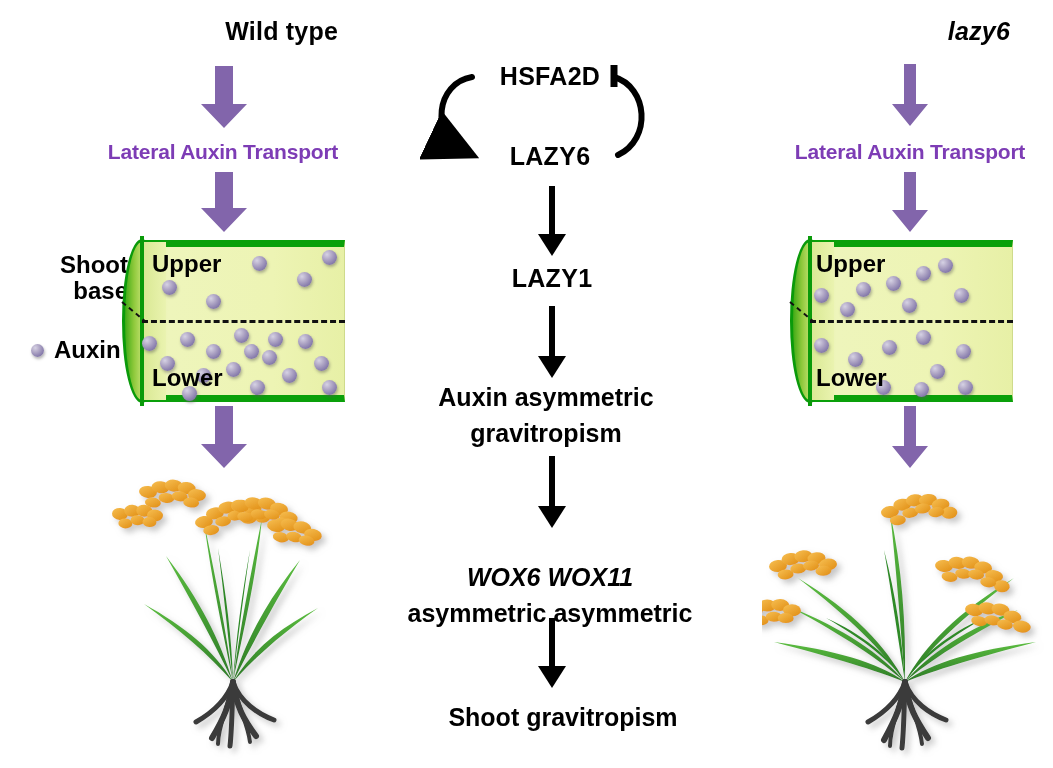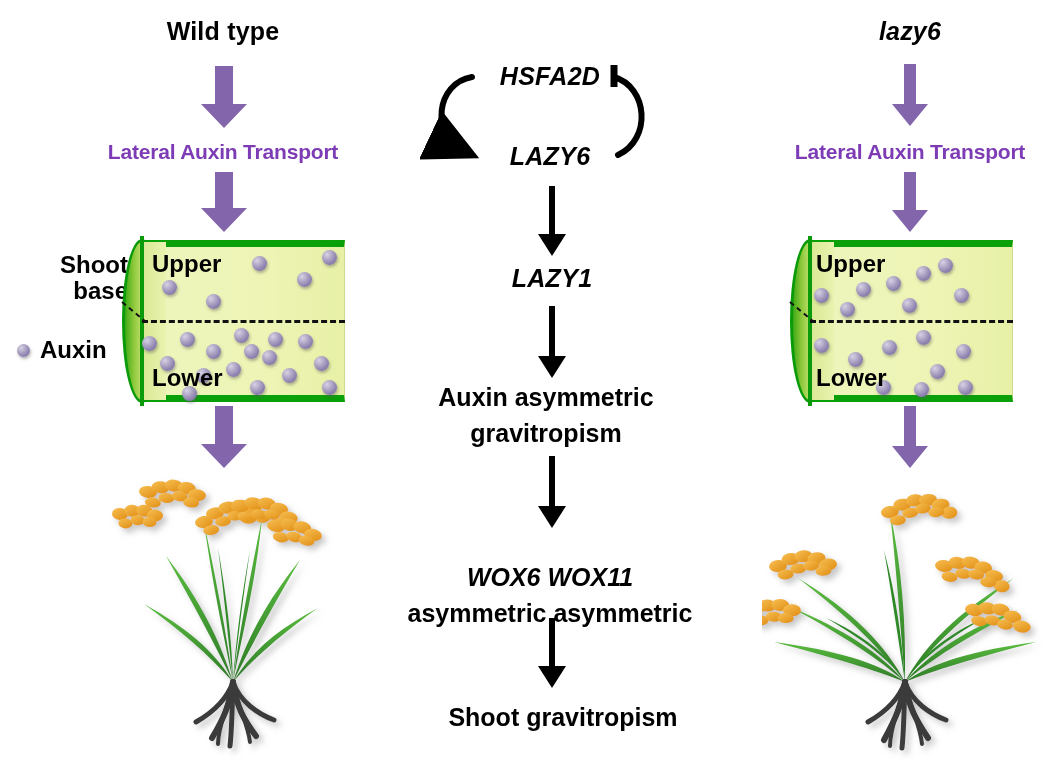--- a/index.html
+++ b/index.html
@@ -7,21 +7,21 @@
   body{
     width:1053px;height:768px;position:relative;overflow:hidden;
     font-family:"Liberation Sans",sans-serif;
     color:#000;
     -webkit-font-smoothing:antialiased;
   }
   .abs{position:absolute;}
 
   
   .hdr{
-    font-size:25px;font-weight:bold;text-align:center;
+    font-size:25px;font-weight:bold;text-align:right;
     letter-spacing:.2px;line-height:1.1;
   }
   .hdr.ital{font-style:italic;}
   .lat{
     font-size:21px;font-weight:bold;color:#7d3cb5;
     text-align:center;white-space:nowrap;letter-spacing:-.2px;
   }
   .sidelab{
     font-size:24px;font-weight:bold;text-align:right;line-height:1.08;
   }
@@ -70,21 +70,21 @@
   }
   .dot{
     position:absolute;width:15px;height:15px;border-radius:50%;z-index:6;
     background:radial-gradient(circle at 33% 30%,#d6d2e4 0%,#b3aac8 32%,#8a7fae 68%,#6e628f 100%);
     box-shadow:1px 2px 3px rgba(90,90,90,.45);
   }
   .dot.legend{width:13px;height:13px;}
 
   
   .gene{
-    position:absolute;font-size:25px;font-weight:bold;font-style:italic;
+    position:absolute;font-size:25px;font-weight:bold;
     text-align:center;white-space:nowrap;letter-spacing:.3px;
   }
   .flow{
     position:absolute;font-size:25px;font-weight:bold;
     text-align:center;line-height:1.42;
   }
   .loopsvg,.arrsvg{position:absolute;}
 
   
   .plant{position:absolute;}
@@ -107,21 +107,21 @@
   <svg width="56" height="62" viewBox="0 0 56 62">
     <polygon points="19,0 37,0 37,36 51,36 28,60 5,36 19,36" fill="#8265ab"></polygon>
   </svg>
 </div>
 
 <div class="abs sidelab" style="left:10px;top:252px;width:118px;">
   <div>Shoot</div>
   <div>base</div>
 </div>
 
-<div class="abs" style="left:14px;top:336px;width:130px;height:30px;">
+<div class="abs" style="left:28px;top:336px;width:130px;height:30px;">
   <span class="dot legend" style="left:3px;top:8px;"></span>
   <span class="abs auxlab" style="left:26px;top:0px;">Auxin</span>
 </div>
 
 <div class="cyl" style="left:122px;top:240px;width:223px;height:162px;">
   <div class="body"></div>
   <div class="cap"></div>
   <div class="capmask"></div>
   <div class="leftedge"></div>
   <div class="divider" style="top:80px;"></div>

